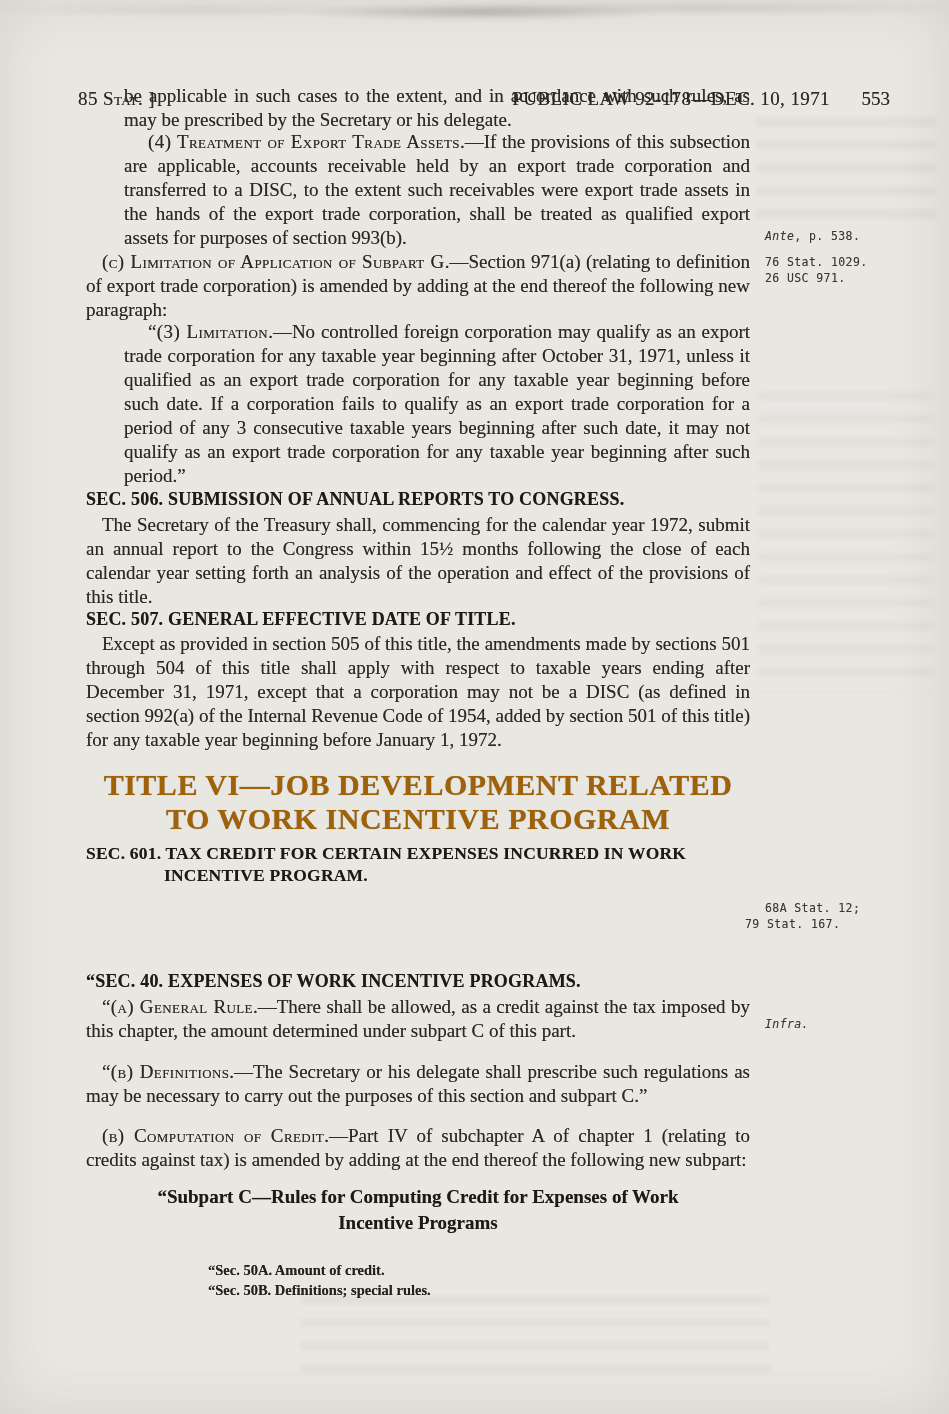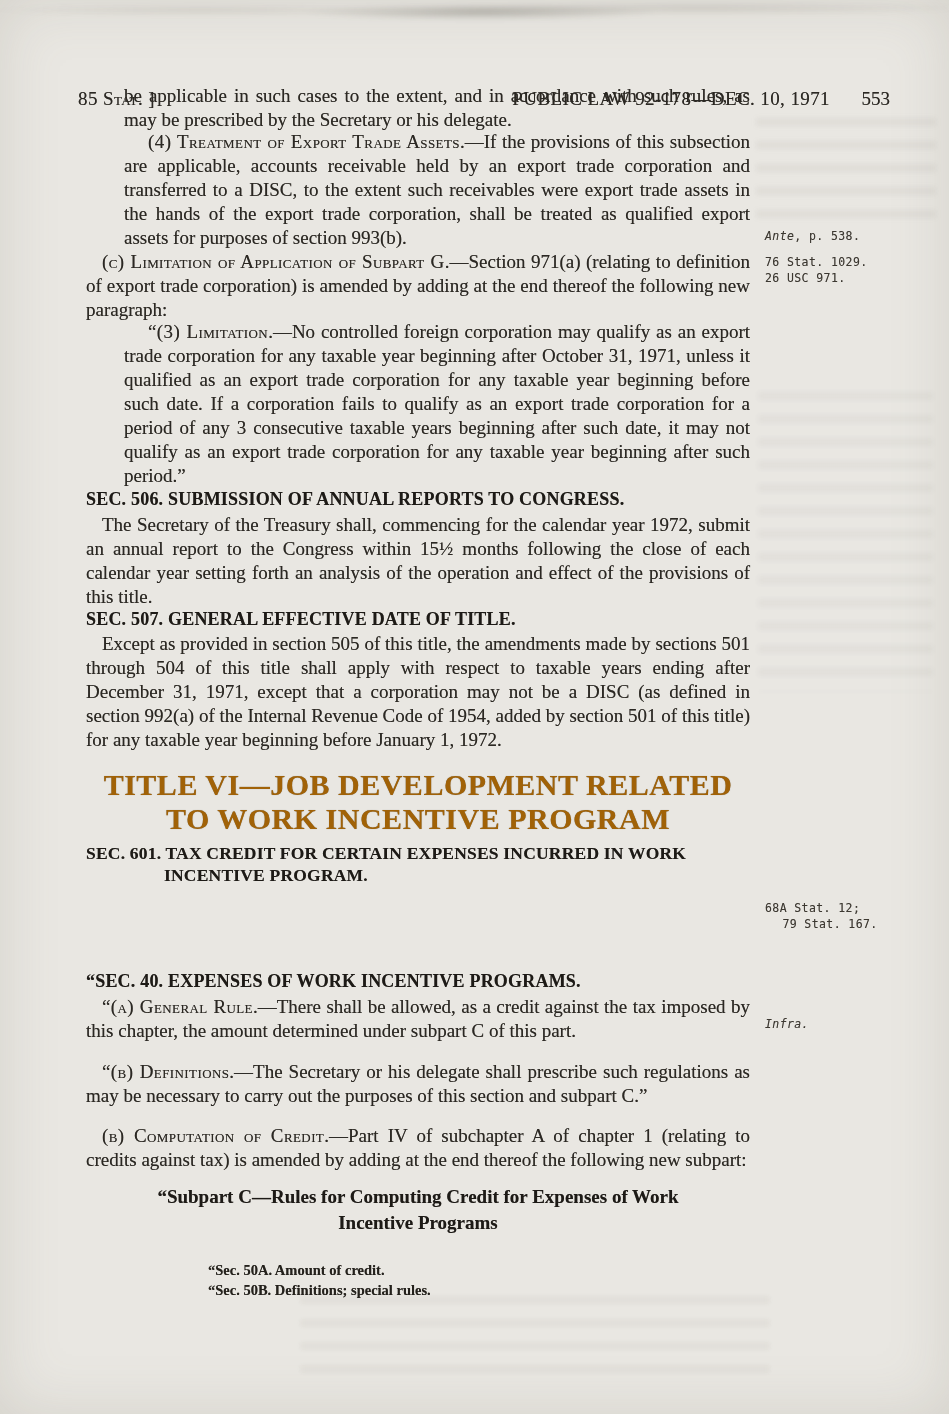--- a/index.html
+++ b/index.html
@@ -76,21 +76,21 @@
   .running-header .pageno{width:60px;text-align:right;margin-top:48px;}
 
   .margin-note{
     position:absolute;left:745px;width:170px;
     font-family:"DejaVu Sans Mono",monospace;
     font-size:11.5px;line-height:16px;color:#3c3831;
     letter-spacing:0.4px;
     text-shadow:0 0 0.5px rgba(60,56,49,0.4);
   }
   .margin-note .ln{display:block;padding-left:20px;}
-  .margin-note .ln.outdent{padding-left:0;text-align:center;}
+  .margin-note .ln.outdent{padding-left:0;}
   .it{font-style:italic;}
 </style>
 </head>
 <body>
 
 <div class="page">
 
   <div class="smudge-top"></div>
   <div class="ghost g1"></div>
   <div class="ghost g2"></div>

